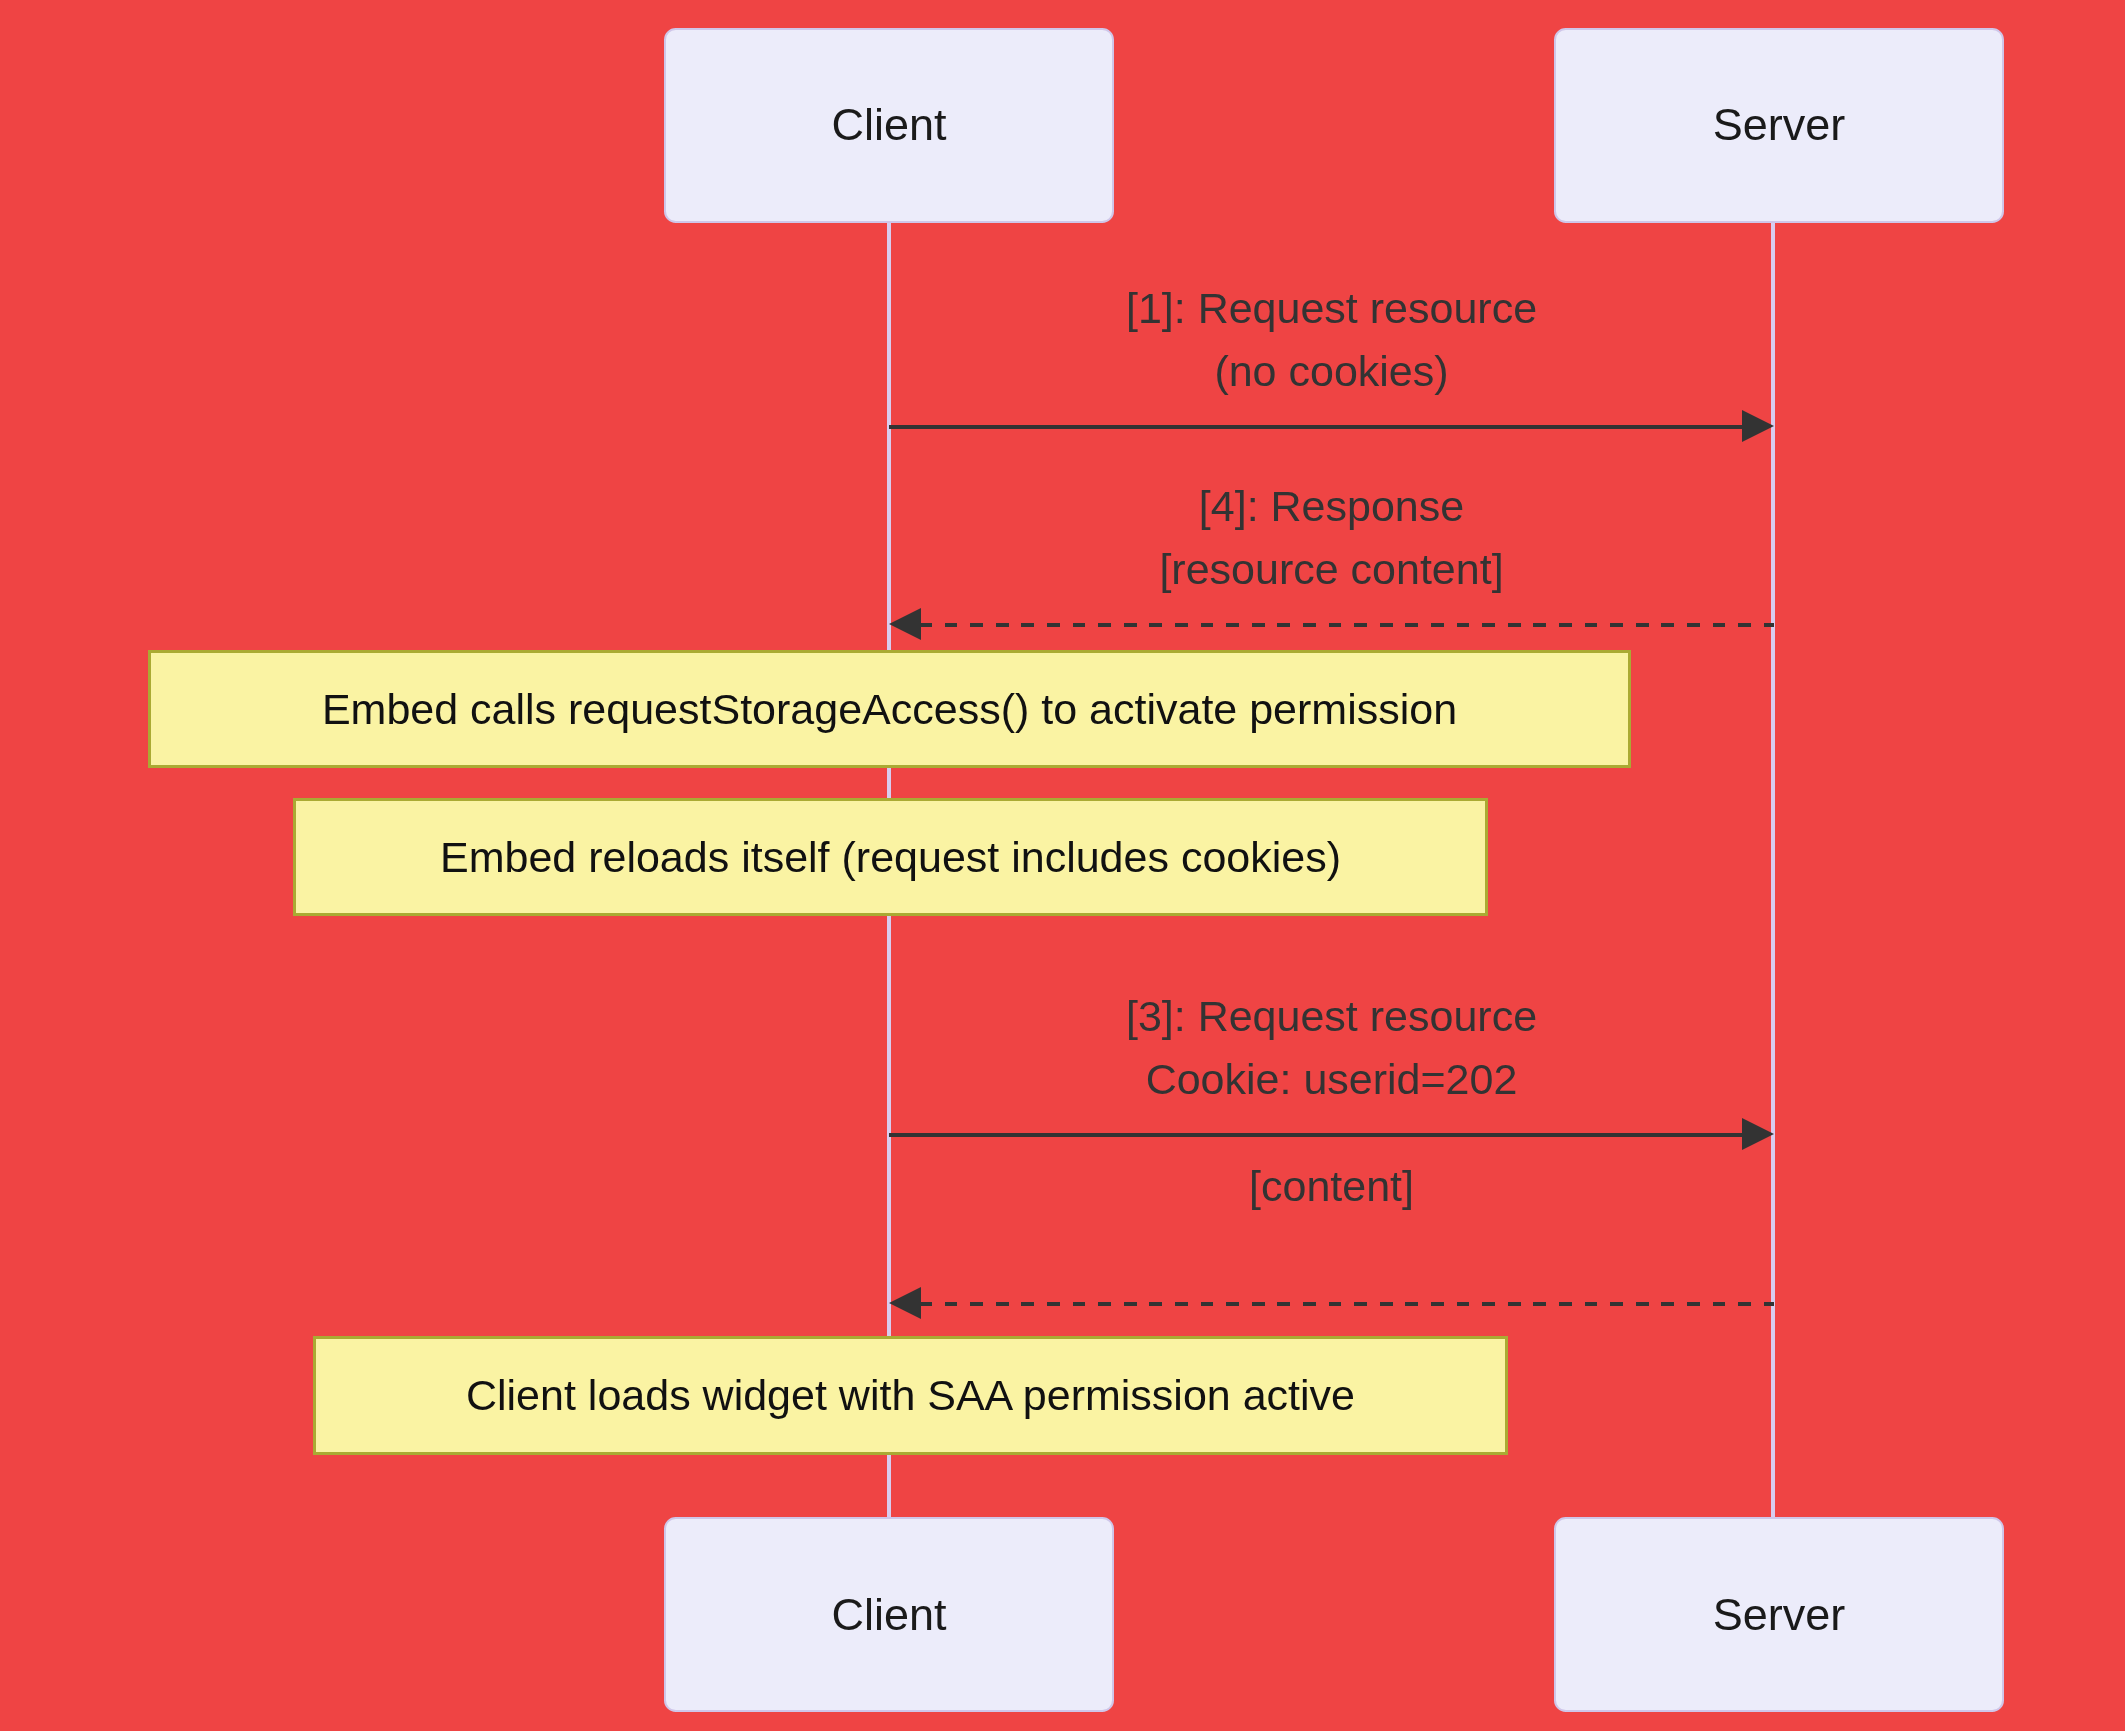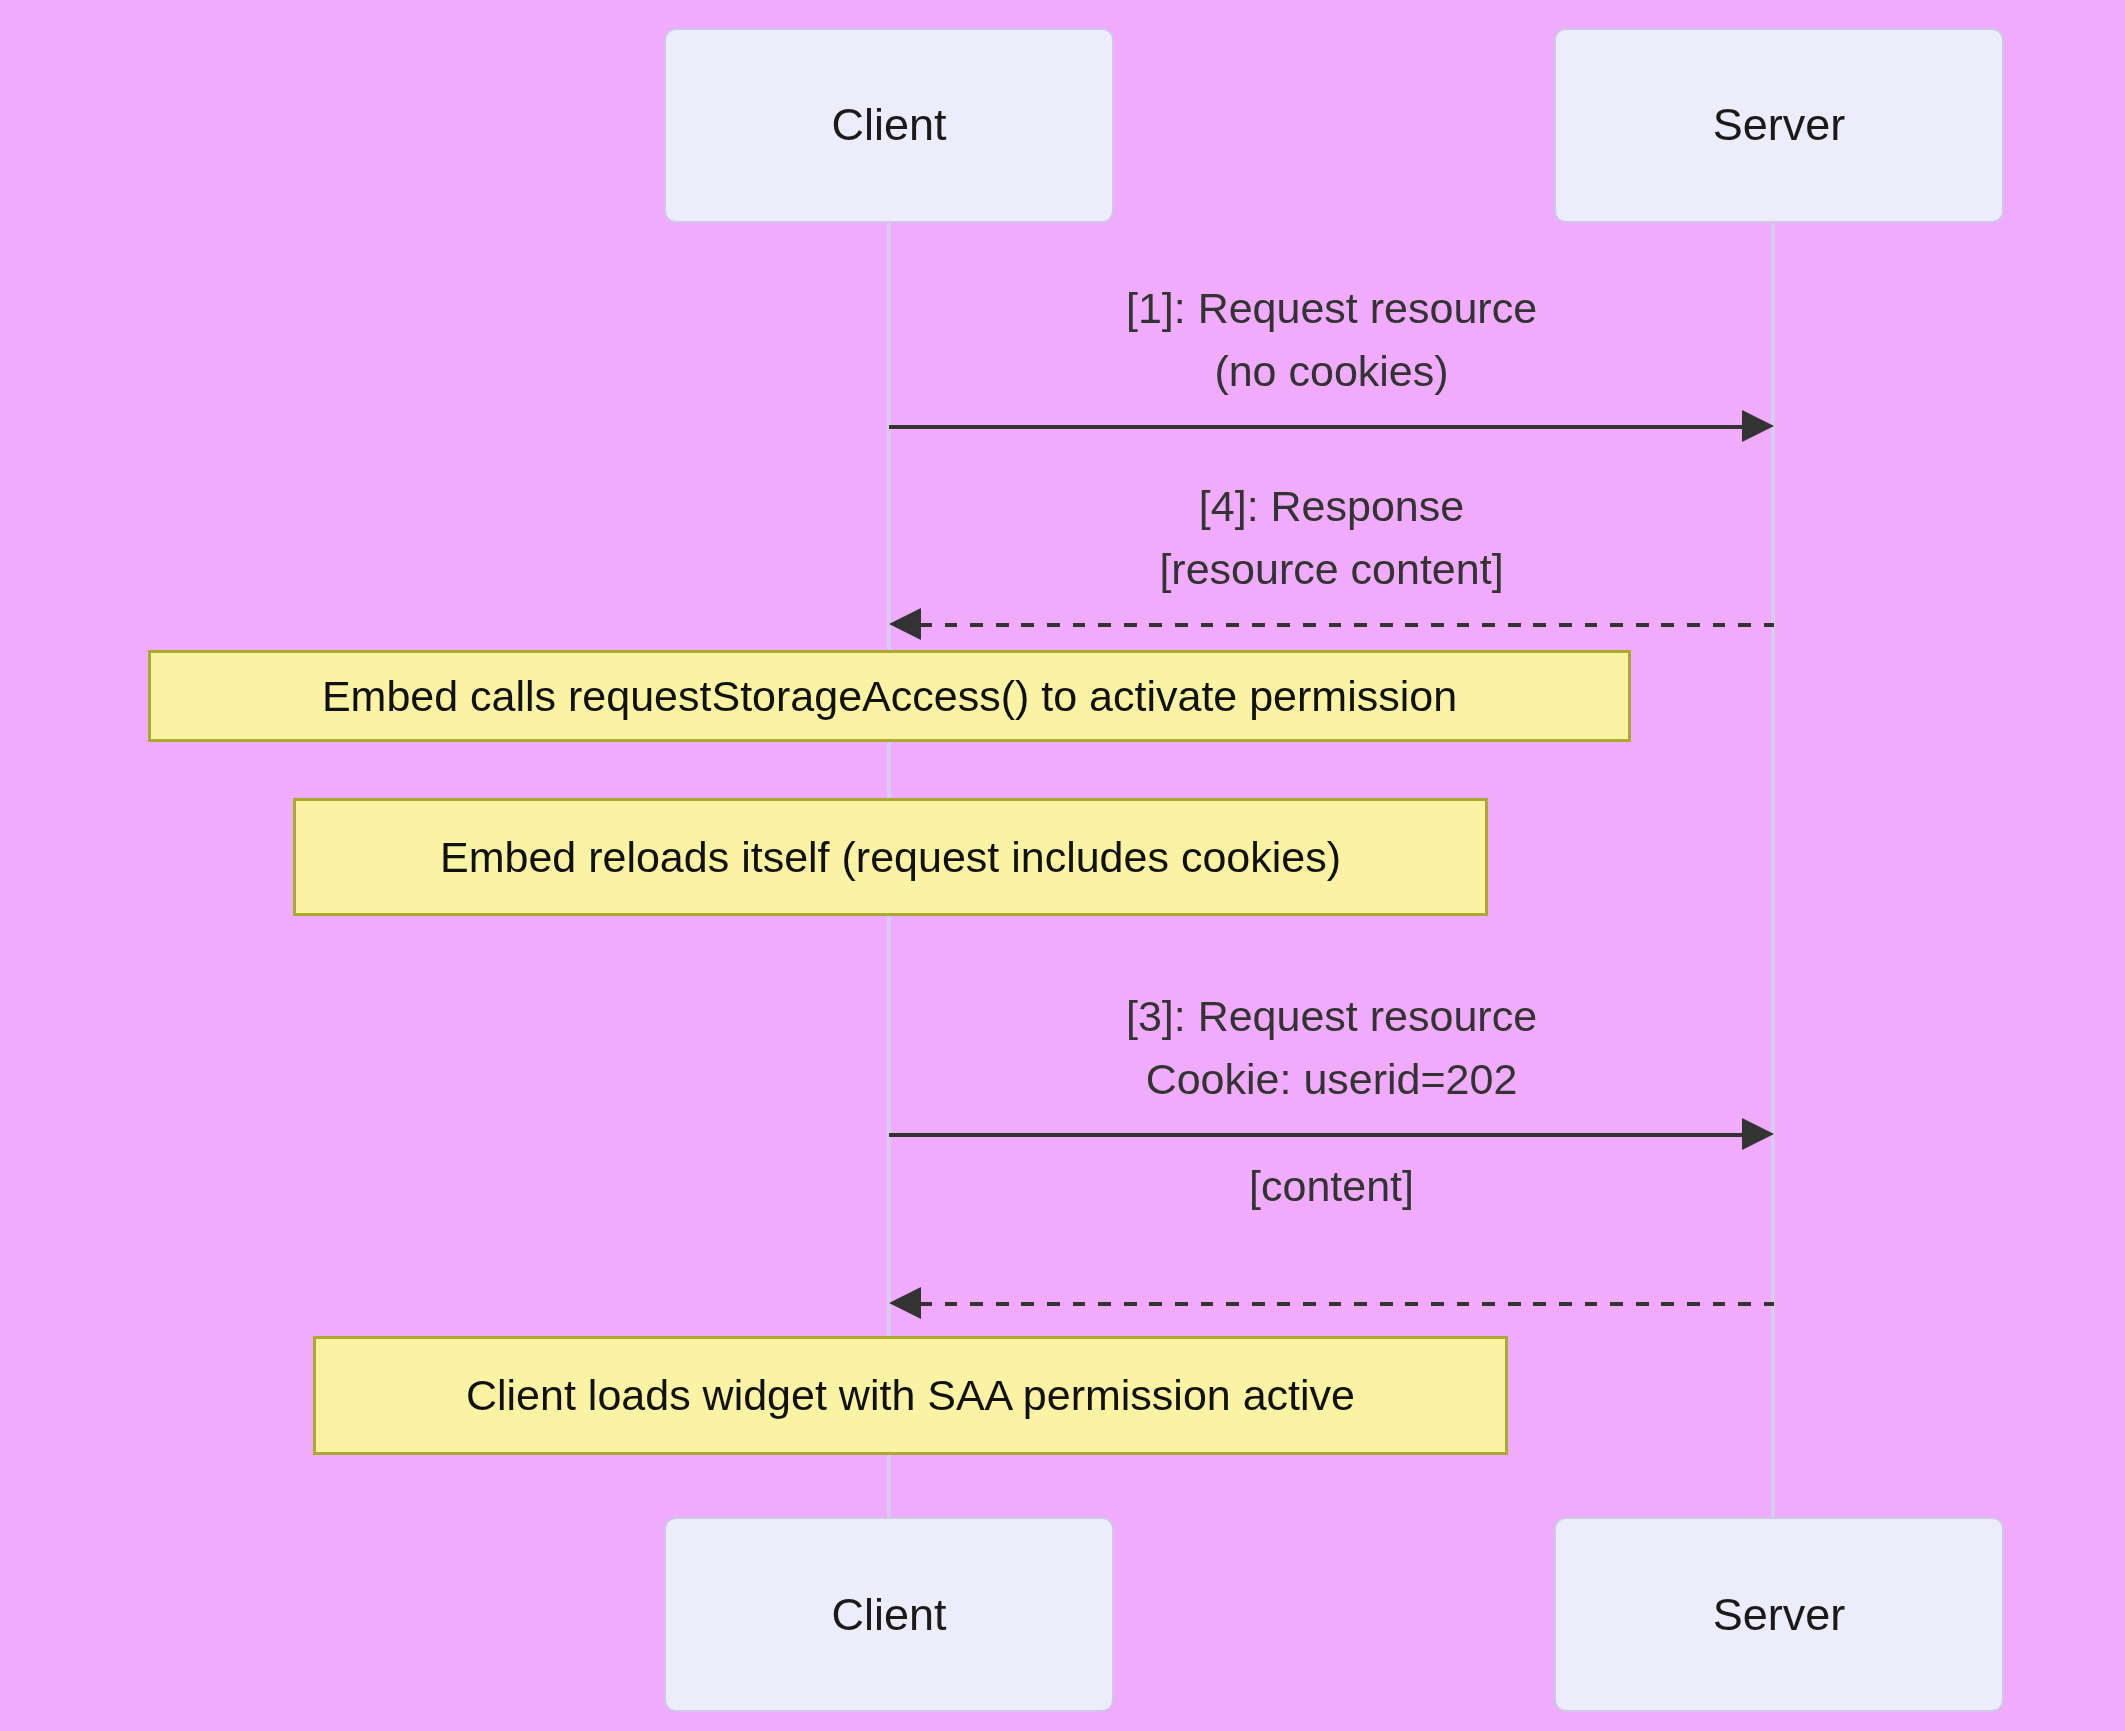--- a/index.html
+++ b/index.html
@@ -1,20 +1,20 @@
 <!DOCTYPE html>
 <html style="--actor-fill: #ECECFA; --actor-border: #CFC6E9; --lifeline: #D8CCEE; --note-fill: #FAF3A3; --note-border: #AAAA33; --arrow: #333333; --message-text: #333333;"><head>
 <meta charset="utf-8">
 <style>
   html, body { margin: 0; padding: 0; background: #ffffff; }
   #canvas {
     position: relative;
     width: 2126px;
     height: 1732px;
-    background: #f0abfc;
+    background: #ef4444;
     font-family: "Liberation Sans", sans-serif;
     overflow: hidden;
   }
   .actor-box {
     position: absolute;
     width: 450px;
     height: 195px;
     background: var(--actor-fill, #ECECFA);
     border: 2px solid var(--actor-border, #CFC6E9);
     border-radius: 11.8px;
@@ -122,21 +122,21 @@
 
   <div class="msg-text" style="top:475px;">
     <div>[4]: Response</div>
     <div>[resource content]</div>
   </div>
   <div class="arrow" style="top:608px;">
     <div class="line-dashed"></div>
     <div class="head-left"></div>
   </div>
 
-  <div class="note" style="left:148px; top:650px; width:1483px; height:92px;">
+  <div class="note" style="left:148px; top:650px; width:1483px; height:118px;">
     <span>Embed calls requestStorageAccess() to activate permission</span>
   </div>
 
   <div class="note" style="left:293px; top:798px; width:1195px; height:118px;">
     <span>Embed reloads itself (request includes cookies)</span>
   </div>
 
   <div class="msg-text" style="top:985px;">
     <div>[3]: Request resource</div>
     <div>Cookie: userid=202</div>

